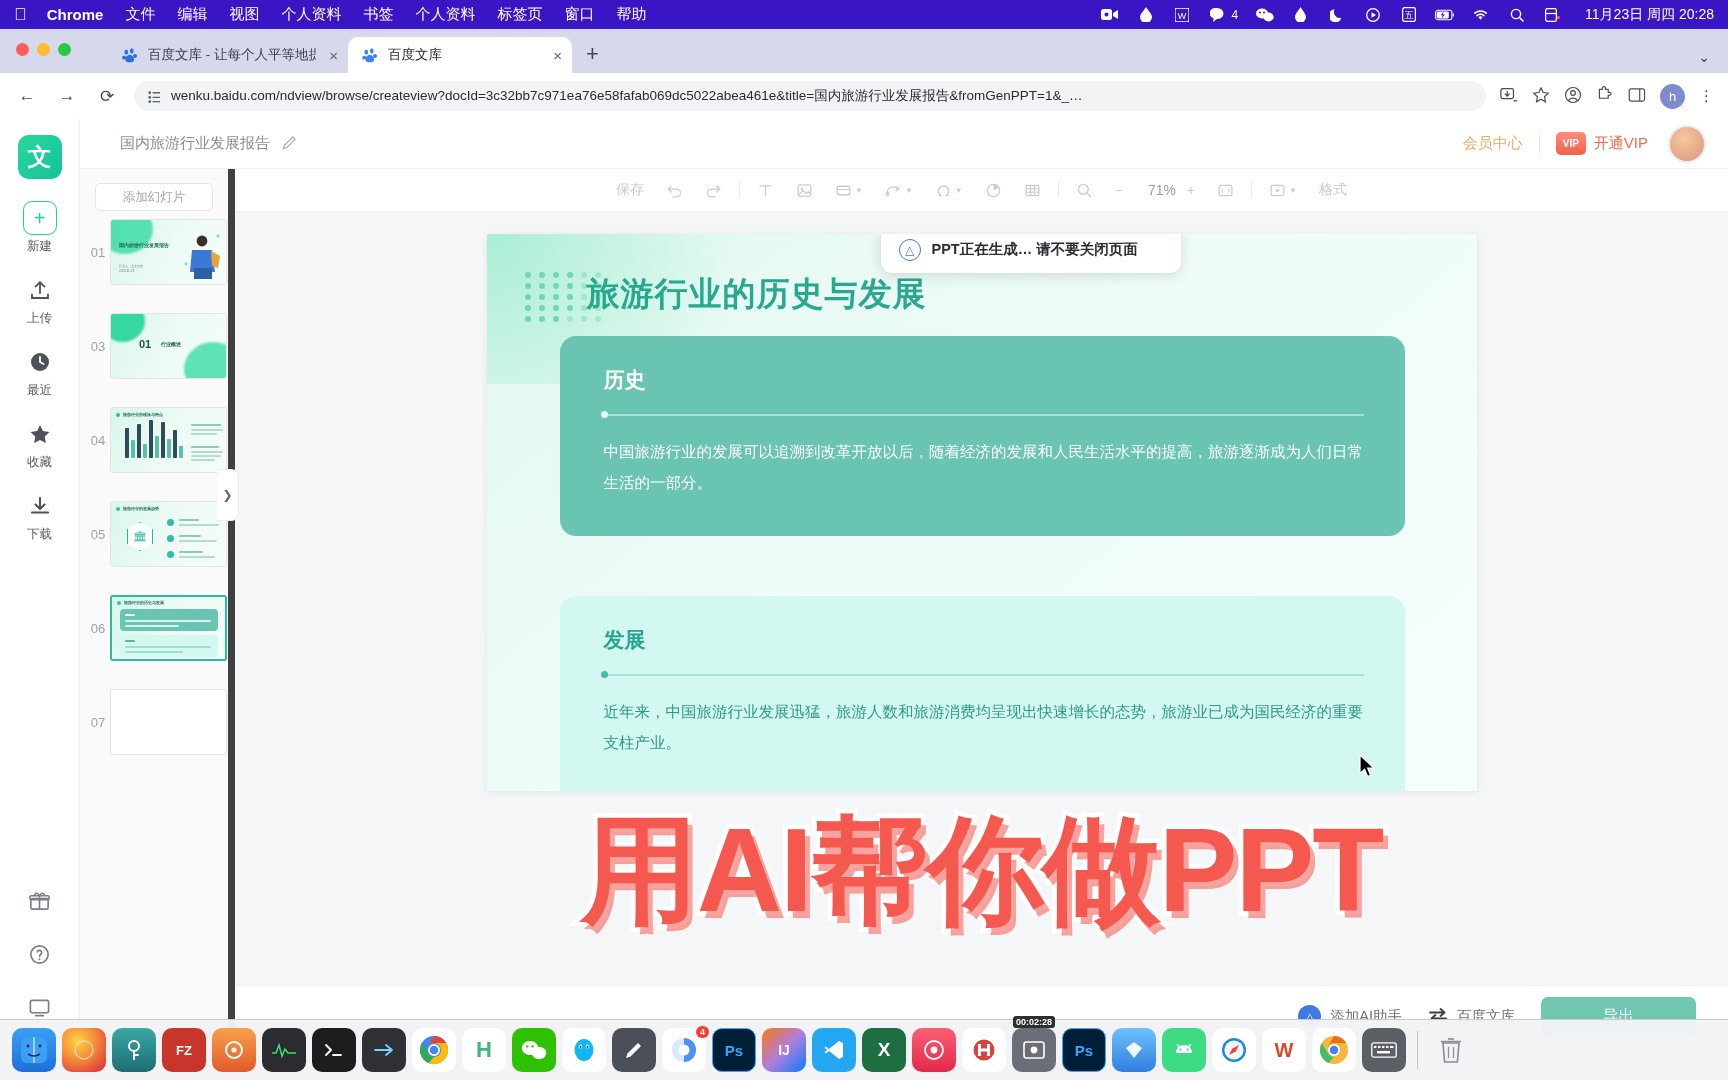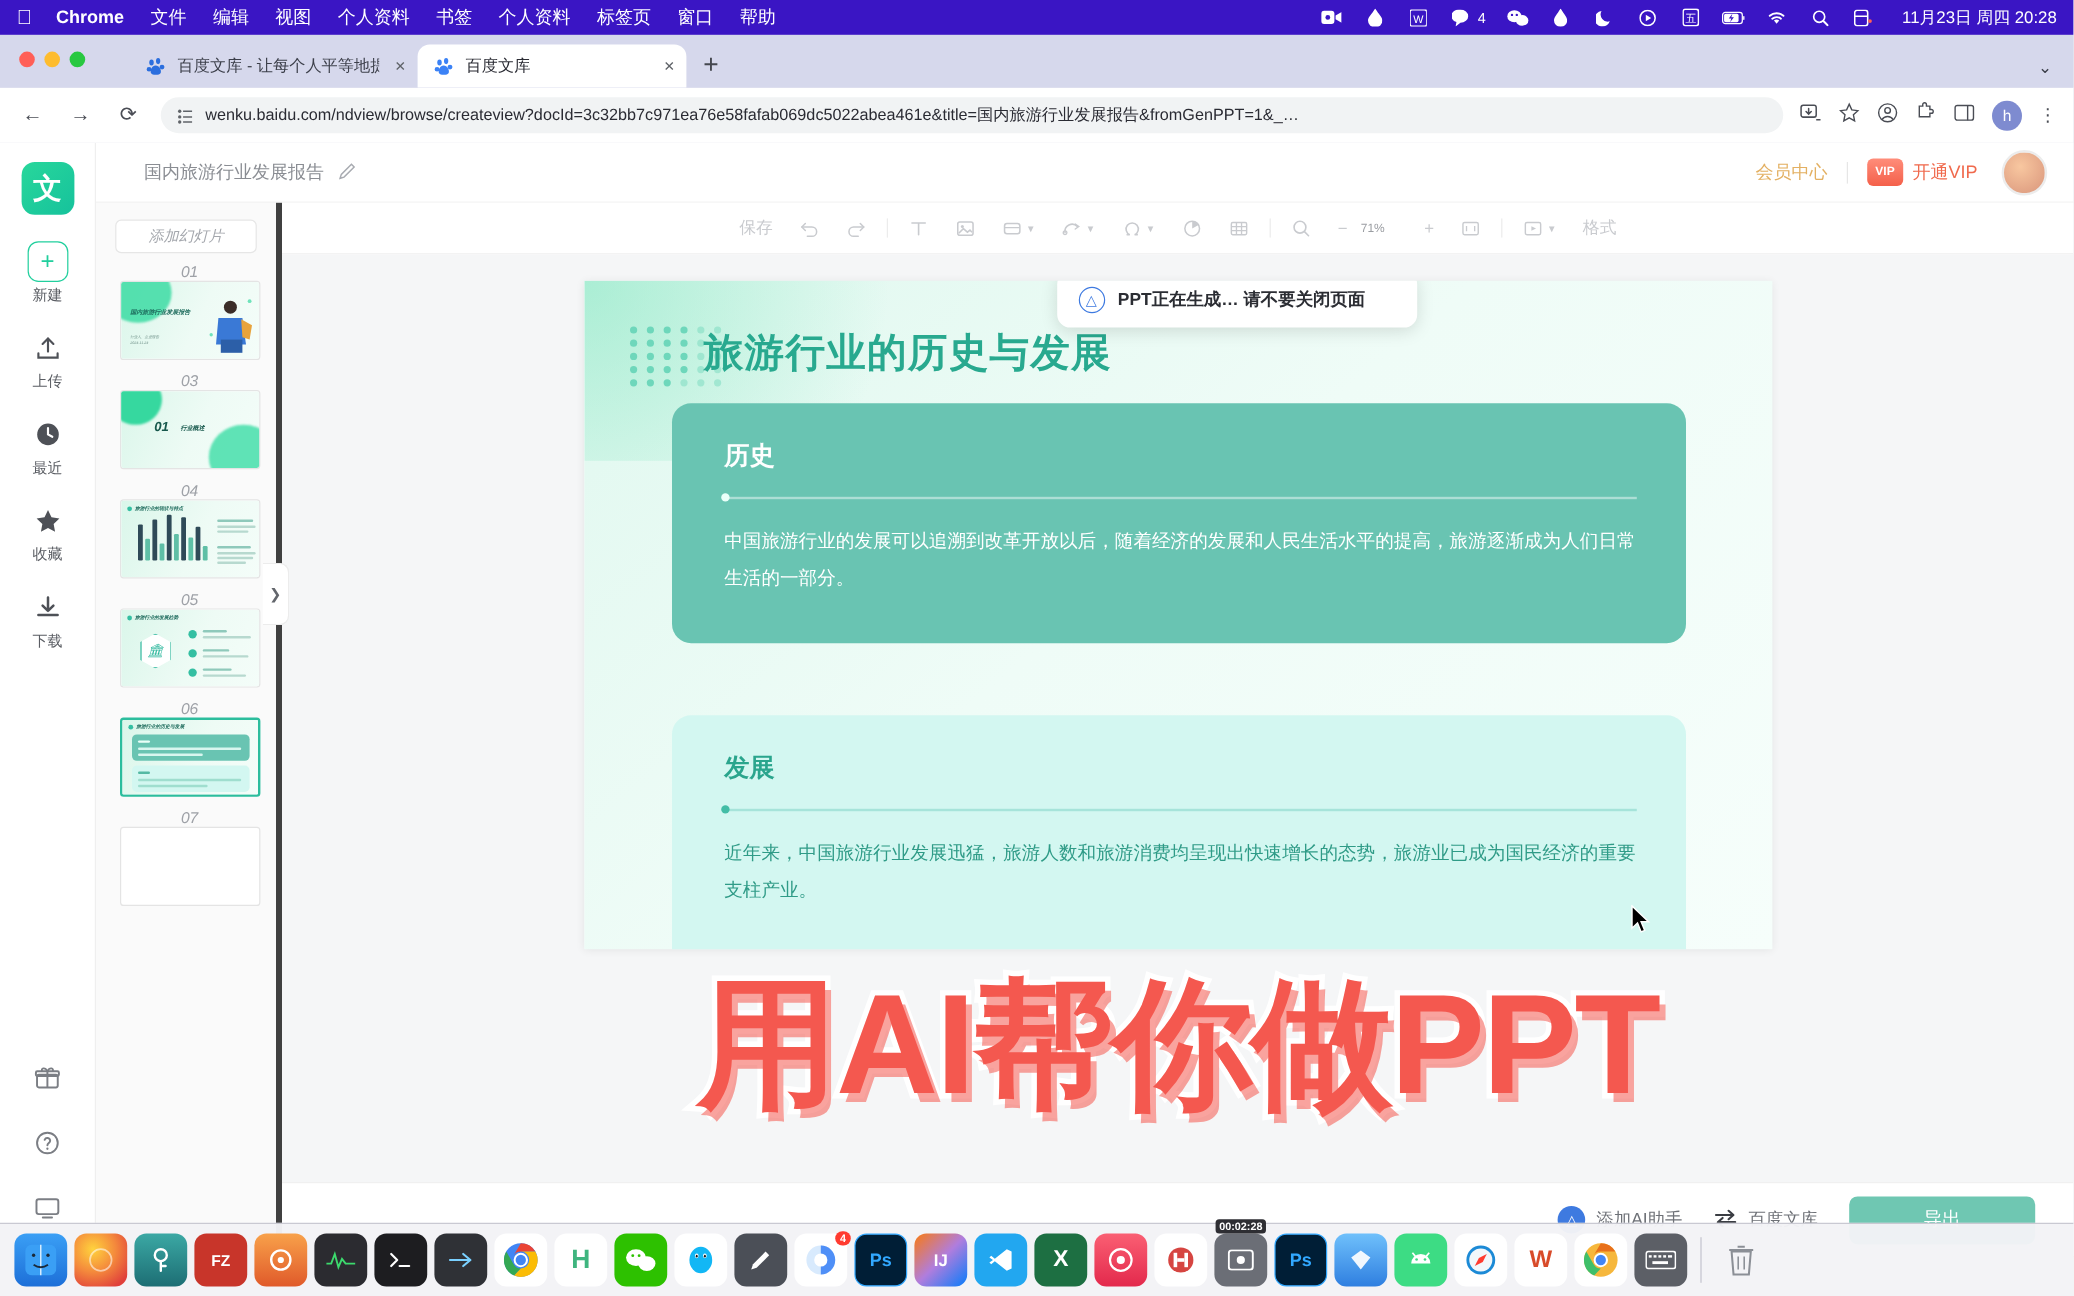--- a/index.html
+++ b/index.html
@@ -132,31 +132,30 @@
   .rail-item.primary .ric {
     background: #fff; border: 1.5px solid #21cf9d; border-radius: 9px; color: #21cf9d; font-size: 20px;
   }
   .rail-item .rlabel { font-size: 12.5px; color: #5a5d63; margin-top: 3px; }
   .rail-bottom { margin-top: auto; display: flex; flex-direction: column; align-items: center; padding-bottom: 24px; gap: 26px; }
   .rail-bottom .ric { color: #7b7e84; }
 
   
   .thumbs {
     position: absolute; left: 80px; top: 50px; width: 155px; bottom: 0;
-    background: #fafafa; border-right: 5px solid #404040;
+    background: #fafafa; border-right: 7px solid #404040;
     padding-top: 8px;
-    font-style: italic;
   }
   .add-slide {
     width: 118px; height: 28px; margin: 6px auto 8px auto;
     border: 1px solid #e6e6e6; border-radius: 5px; background: #fff;
     color: #a4a7ad; font-size: 12.5px;
     display: flex; align-items: center; justify-content: center;
   }
-  .thumb-row { display: flex; align-items: center; margin-bottom: 10px; padding-left: 6px; flex-direction: column; }
+  .thumb-row { display: flex; align-items: center; margin-bottom: 28px; padding-left: 6px; }
   .thumb-num { width: 24px; font-size: 13px; color: #9ea1a7; text-align: center; flex: none; }
   .thumb {
     width: 117px; height: 66px; background: #fff; border: 1px solid #e4e4e4;
     border-radius: 3px; overflow: hidden; position: relative;
   }
   .thumb.selected { border: 2.5px solid #2cbd9d; }
   .panel-chev {
     position: absolute; right: -11px; top: 300px; width: 22px; height: 52px;
     background: #fff; border: 1px solid #ececec; border-left: none;
     border-radius: 0 8px 8px 0;
@@ -194,21 +193,21 @@
   }
   .toolbar {
     height: 43px; display: flex; align-items: center; justify-content: center;
     gap: 0px; border-bottom: 1px solid #f1f1f1; background: #fff;
     color: #c7c9cd;
   }
   .tb { display: flex; align-items: center; justify-content: center; height: 30px; padding: 0 11px; font-size: 15px; color: #c9cbcf; }
   .tb.txt { font-size: 14px; }
   .tb-sep { width: 1px; height: 16px; background: #ececec; margin: 0 6px; }
   .tb .caret { font-size: 8px; margin-left: 3px; }
-  .zoom-val { font-size: 10px; color: #9a9da2; min-width: 42px; text-align: left; }
+  .zoom-val { font-size: 14px; color: #9a9da2; min-width: 42px; text-align: right; }
 
   .canvas-wrap {
     flex: 1; background: #f5f6f7; position: relative;
     display: flex; align-items: flex-start; justify-content: center; padding-top: 22px;
   }
   .slide {
     width: 990px; height: 557px; position: relative;
     background: linear-gradient(140deg, #e0f8ef 0%, #effcf7 45%, #f6fefb 100%);
     box-shadow: 0 1px 7px rgba(0,0,0,.08);
     overflow: hidden;

